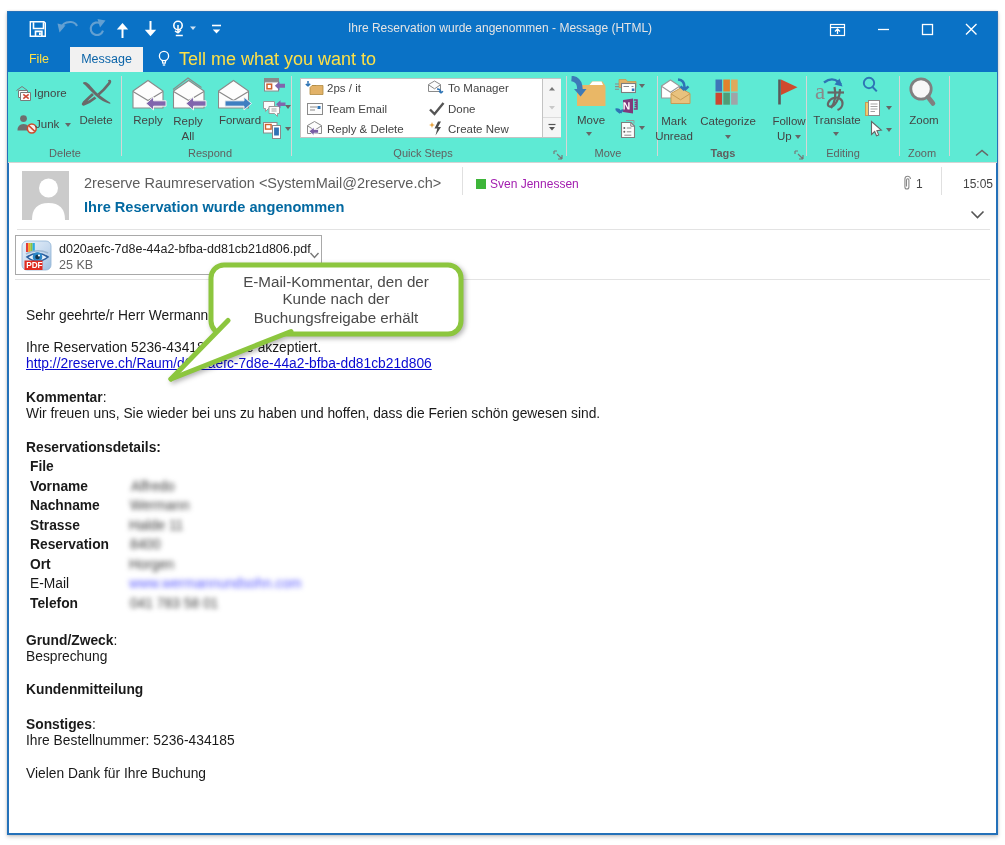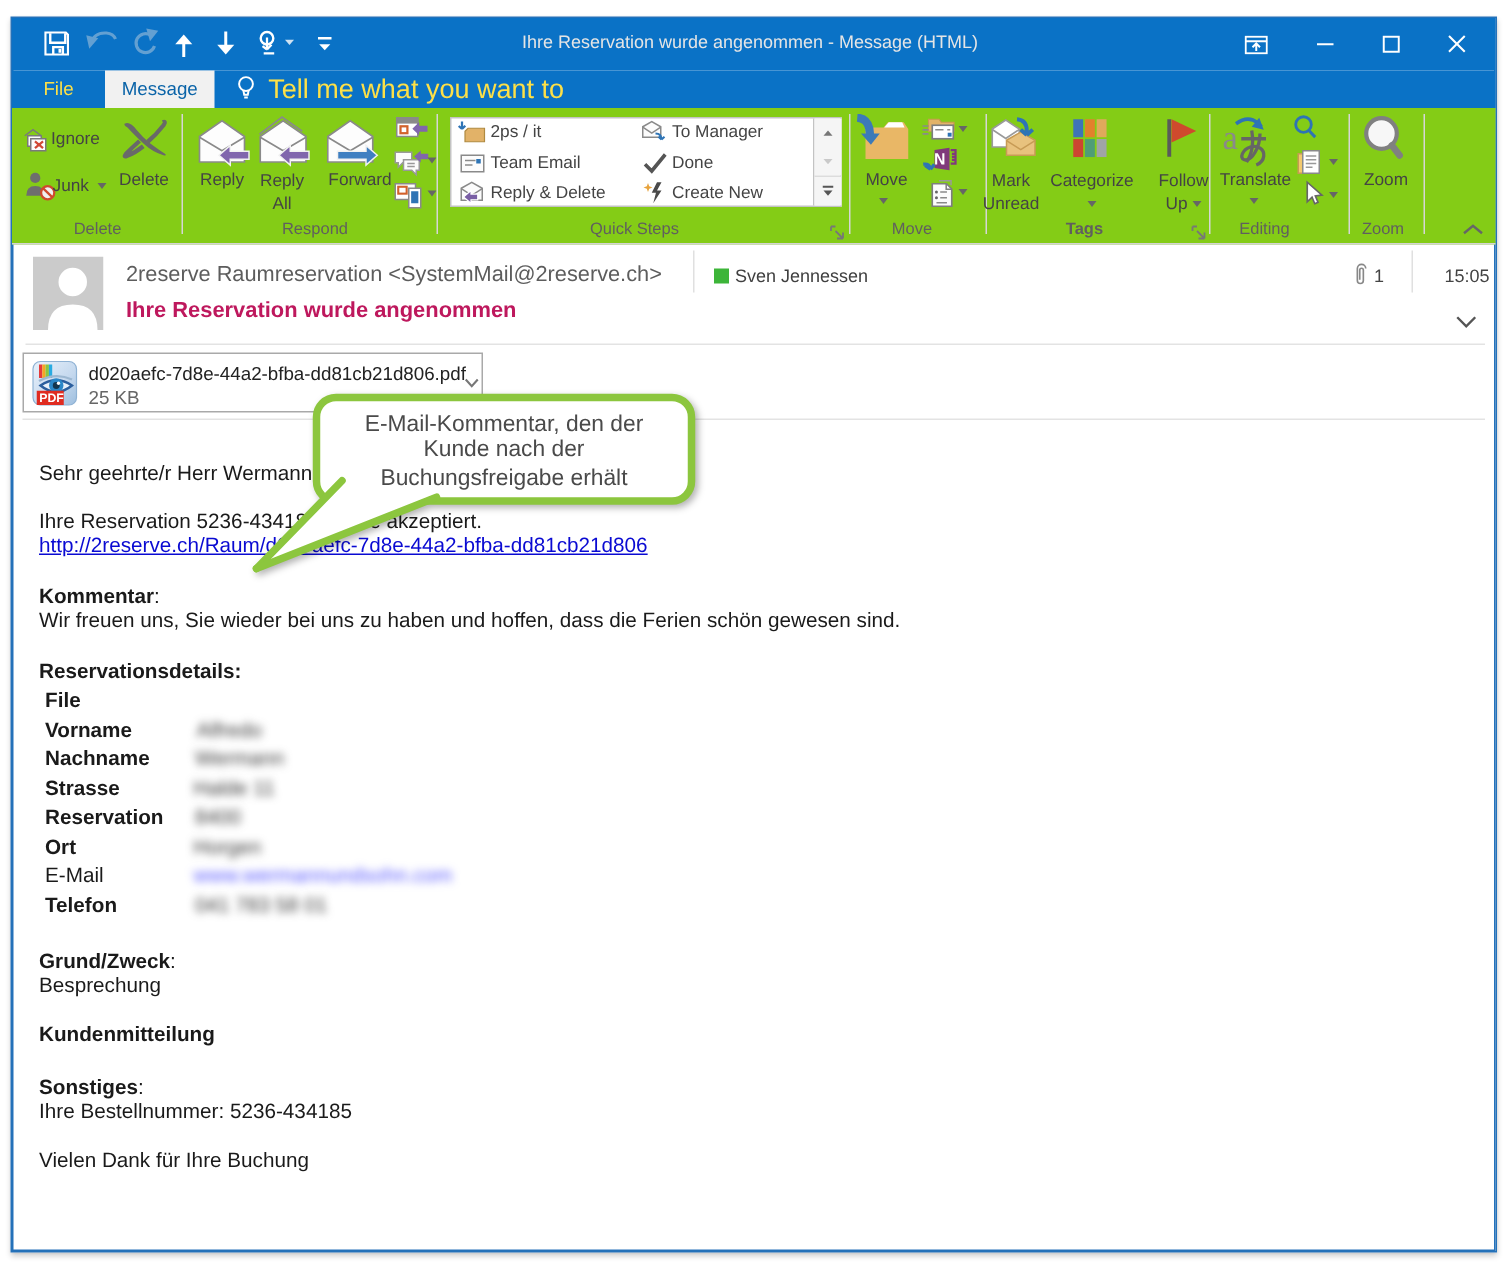--- a/index.html
+++ b/index.html
@@ -7,21 +7,21 @@
 #canvas { position:relative; width:1005px; height:845px; }
 #win {
   position:absolute; left:7px; top:11px; width:991px; height:824px;
   background:#fff;
   border:1px solid #2471b9;
   box-shadow:0 2px 4px rgba(0,0,0,0.2), 0 0 2px rgba(0,0,0,0.12), inset 0 0 0 1px #2471b9;
 }
 
 #titlebar { position:absolute; left:0; top:0; width:100%; height:35px; background:#0a72c6; }
 #tabrow { position:absolute; left:0; top:35px; width:100%; height:25px; background:#0a72c6; }
-#ribbon { position:absolute; left:0; top:60px; width:100%; height:91px; background:#84cc16; border-bottom:1px solid #d4d4d4; }
+#ribbon { position:absolute; left:0; top:60px; width:100%; height:91px; background:#5eead4; border-bottom:1px solid #d4d4d4; }
 #title-text { position:absolute; top:0; height:35px; left:242px; width:500px; line-height:33px; text-align:center; color:#e5e5e5; font-size:12px; }
 .tab { position:absolute; top:0; height:25px; color:#fde047; font-size:12.5px; text-align:center; }
 #ribbon .grouplabel { position:absolute; top:75px; font-size:11px; color:#605f5f; text-align:center; }
 #ribbon .vsep { position:absolute; top:4px; height:80px; width:1px; background:#d6d6d6; }
 .biglabel { position:absolute; font-size:11.5px; color:#444; text-align:center; white-space:nowrap; }
 .caret { display:inline-block; width:0; height:0; border-left:3.5px solid transparent; border-right:3.5px solid transparent; border-top:4px solid #666; vertical-align:middle; }
 
 .bodyline { position:absolute; font-size:13.8px; color:#1a1a1a; white-space:pre; }
 .blur1 { filter:blur(2.7px); color:#3c3c3c; }
 </style>
@@ -322,28 +322,28 @@
 
     <div style="position:absolute;left:11px;top:159px;width:49px;height:49px;background:#fff;"></div>
     <svg width="50" height="50" style="position:absolute;left:11px;top:159px">
       <rect x="3" y="0" width="47" height="49" fill="#cbcbcb"></rect>
       <circle cx="29.5" cy="17" r="9.5" fill="#fff"></circle>
       <path d="M13,49 q0,-17 16.5,-17 q16.5,0 16.5,17 z" fill="#fff"></path>
     </svg>
     <div style="position:absolute;left:76px;top:163px;font-size:14.5px;color:#5d5d5d;">2reserve Raumreservation &lt;SystemMail@2reserve.ch&gt;</div>
     <div style="position:absolute;left:454px;top:155px;width:1px;height:28px;background:#e0e0e0;"></div>
     <div style="position:absolute;left:468px;top:167px;width:10px;height:10px;background:#3db539;"></div>
-    <div style="position:absolute;left:482px;top:165px;font-size:12px;color:#404040;">Sven Jennessen</div>
+    <div style="position:absolute;left:482px;top:165px;font-size:12px;color:#a21caf;">Sven Jennessen</div>
     <svg width="14" height="18" style="position:absolute;left:893px;top:163px">
       <path d="M9.5,4 a2.8,2.8 0 0 0 -5.6,0 l0,8 a2,2 0 0 0 4,0 l0,-7 a1.2,1.2 0 0 0 -2.4,0 l0,6.5" fill="none" stroke="#888" stroke-width="1.1"></path>
     </svg>
     <div style="position:absolute;left:908px;top:165px;font-size:12px;color:#444;">1</div>
     <div style="position:absolute;left:933px;top:155px;width:1px;height:28px;background:#e0e0e0;"></div>
     <div style="position:absolute;left:955px;top:165px;font-size:12px;color:#444;">15:05</div>
-    <div style="position:absolute;left:76px;top:187px;font-size:14.6px;font-weight:bold;color:#be185d;">Ihre Reservation wurde angenommen</div>
+    <div style="position:absolute;left:76px;top:187px;font-size:14.6px;font-weight:bold;color:#0369a1;">Ihre Reservation wurde angenommen</div>
     <svg width="16" height="10" style="position:absolute;left:962px;top:198px">
       <path d="M1.5,1.5 l6,6 l6,-6" fill="none" stroke="#555" stroke-width="1.6"></path>
     </svg>
     <div style="position:absolute;left:9px;top:217px;width:973px;height:1px;background:#e3e3e3;"></div>
 
     <div style="position:absolute;left:7px;top:223px;width:307px;height:40px;background:#fff;border:1px solid #a9a9a9;"></div>
     <svg width="32" height="32" style="position:absolute;left:13px;top:228px">
       <defs>
         <linearGradient id="pdfbg" x1="0" y1="0" x2="1" y2="1">
           <stop offset="0" stop-color="#eaf2fb"></stop>

